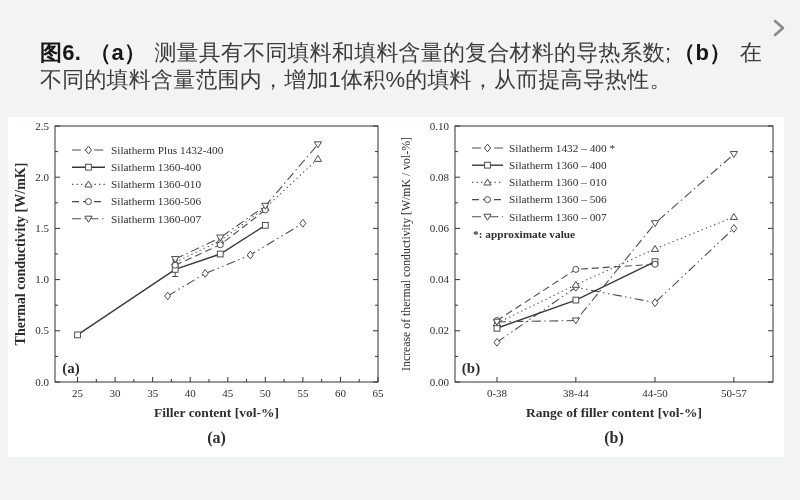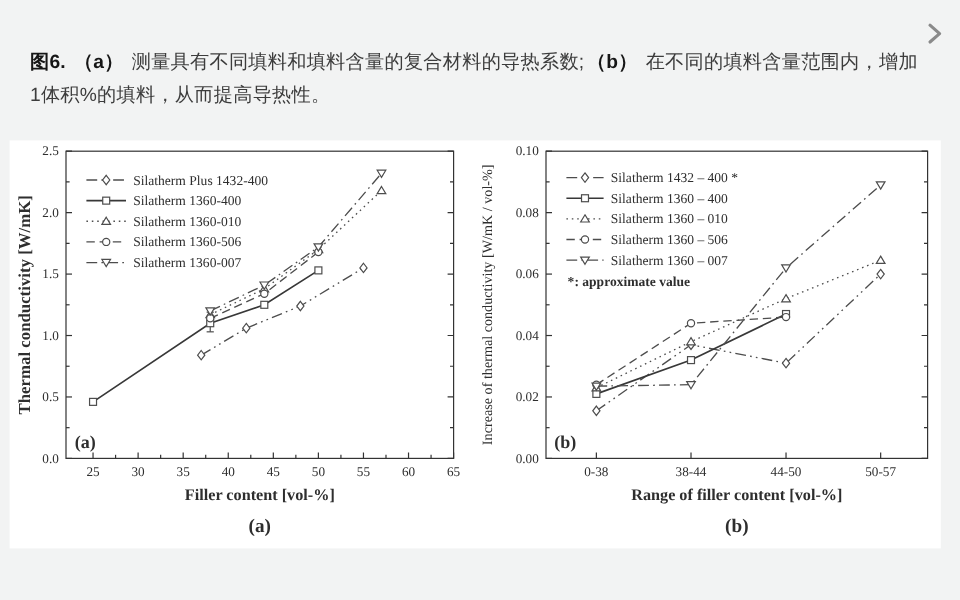--- a/index.html
+++ b/index.html
@@ -2,22 +2,22 @@
 <html><head>
 <meta charset="utf-8">
 <style>
   html,body{margin:0;padding:0;}
   body{
     width:800px;height:500px;position:relative;overflow:hidden;
     background:#f2f3f3;
     font-family:"Liberation Sans","DejaVu Sans",sans-serif;
   }
   .caption{
-    position:absolute;left:25px;top:39px;width:740px;
-    font-size:16px;line-height:27px;color:#3c3c3c;letter-spacing:0.2px;
+    position:absolute;left:40px;top:39px;width:740px;
+    font-size:22px;line-height:27px;color:#3c3c3c;letter-spacing:0.2px;
   }
   .caption b{color:#161616;}
   .caption .tag{margin:0 2px;}
   .chevron{
     position:absolute;right:10px;top:16px;width:24px;height:24px;cursor:pointer;
   }
   .figure-panel{
     position:absolute;left:8px;top:117px;width:776px;height:340px;background:#ffffff;
   }
   .figure-panel svg{position:absolute;top:2px;}

